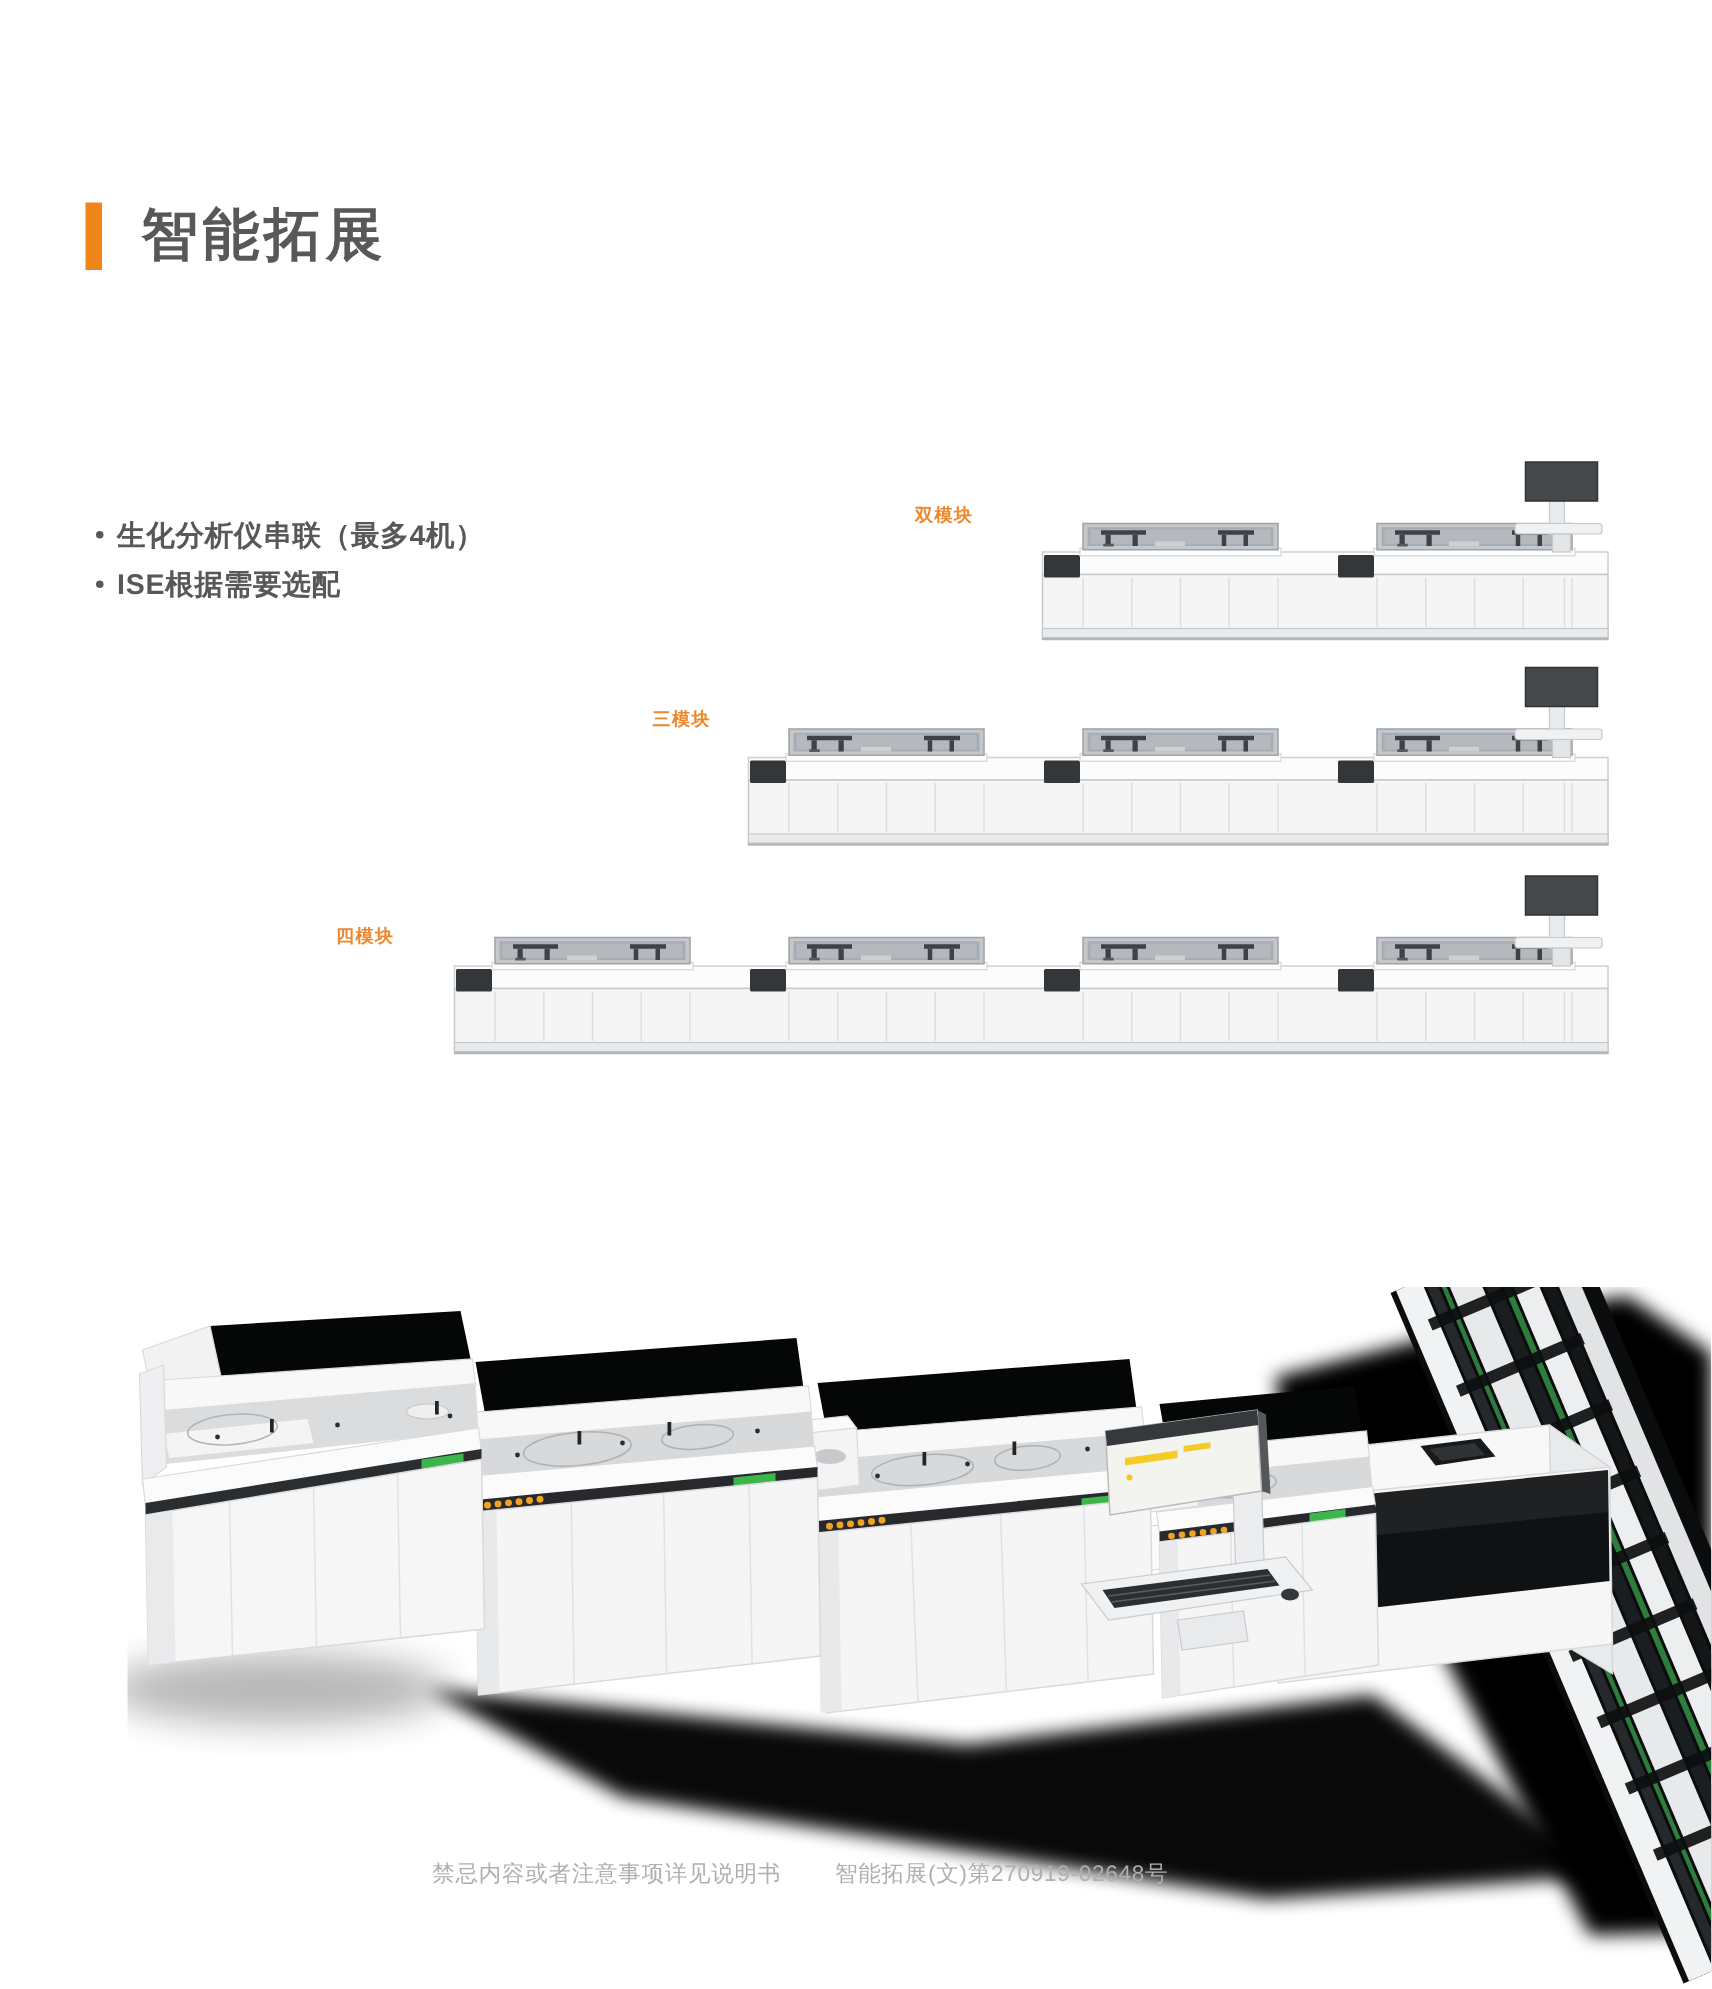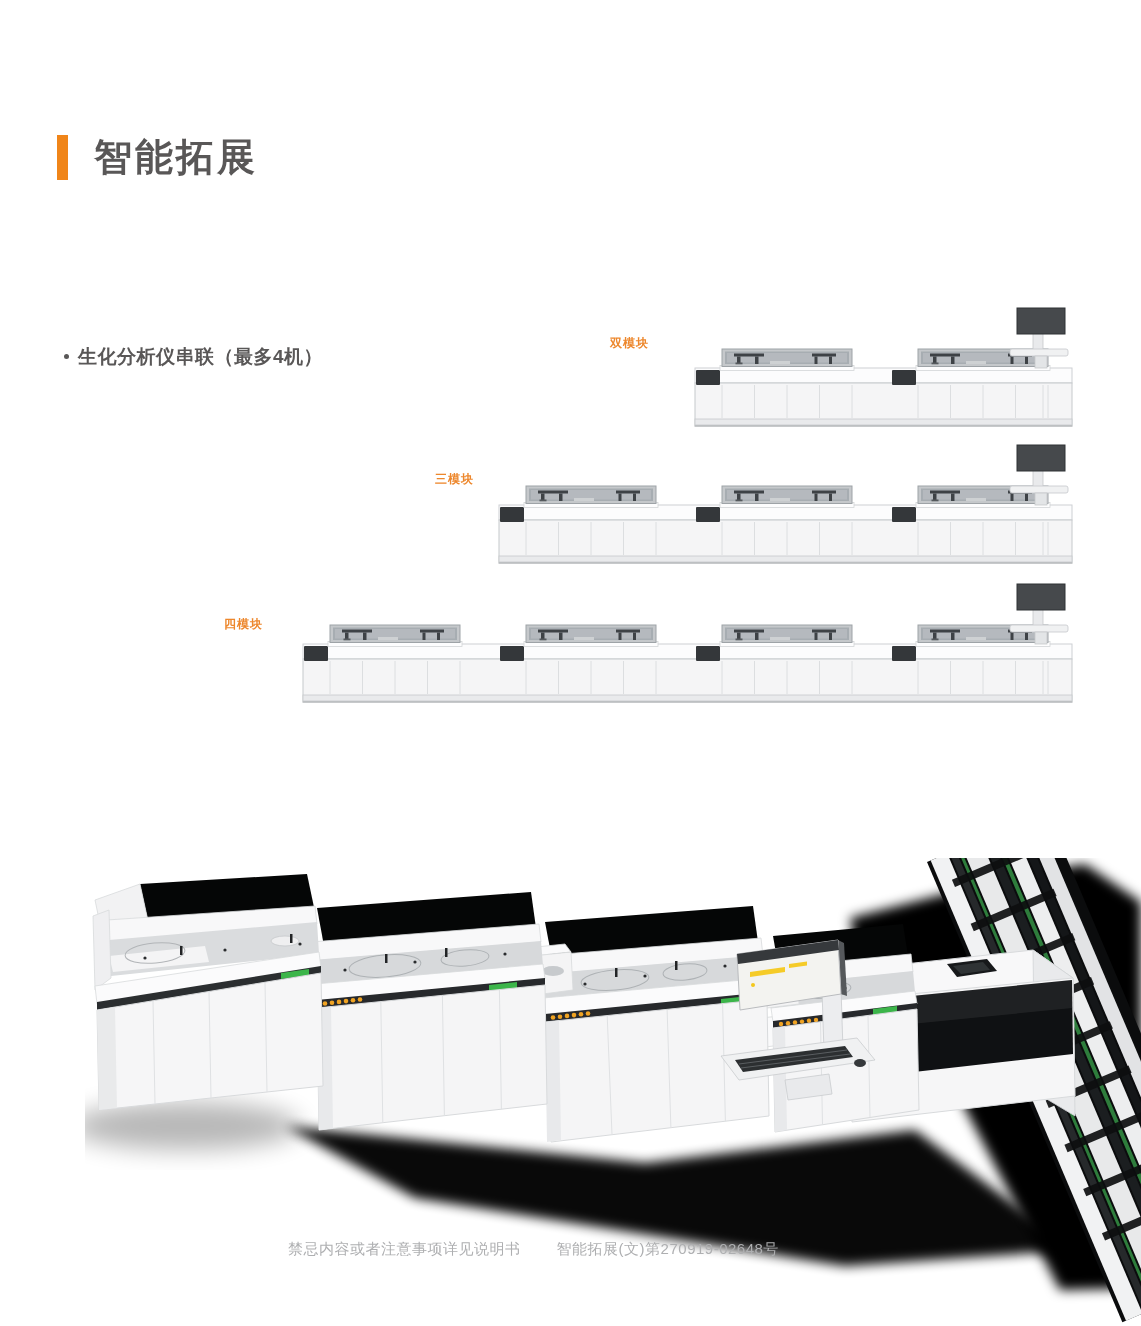--- a/index.html
+++ b/index.html
@@ -37,20 +37,24 @@
     <h1 class="title">智能拓展</h1>
   </div>
 
   <div class="lead">
   </div>
 
   <ul class="bullets">
     <li class="bullet">
       <span class="dot"></span>
       <span class="bullet-text">生化分析仪串联（最多4机）</span>
+    </li>
+    <li class="bullet">
+      <span class="dot"></span>
+      <span class="bullet-text">ISE根据需要选配</span>
     </li>
   </ul>
 
   <span class="row-label lbl-0">双模块</span>
   <svg class="row-svg svg-0" viewBox="0 0 379 127" width="379" height="127">
       <rect x="1" y="66" width="377" height="15" fill="#FCFCFD" stroke="#CDD0D3" stroke-width="1"></rect>
       <rect x="1" y="81" width="377" height="42" fill="#F5F5F6" stroke="#C6C9CC" stroke-width="1"></rect>
       <rect x="1" y="117" width="377" height="6" fill="#E9EAEC" stroke="#C6C9CC" stroke-width="0.8"></rect>
       <line x1="0.5" y1="124" x2="378.5" y2="124" stroke="#B4B7BA" stroke-width="1.6"></line>
       <line x1="28" y1="83" x2="28" y2="116" stroke="#DCDEE0" stroke-width="1"></line>

